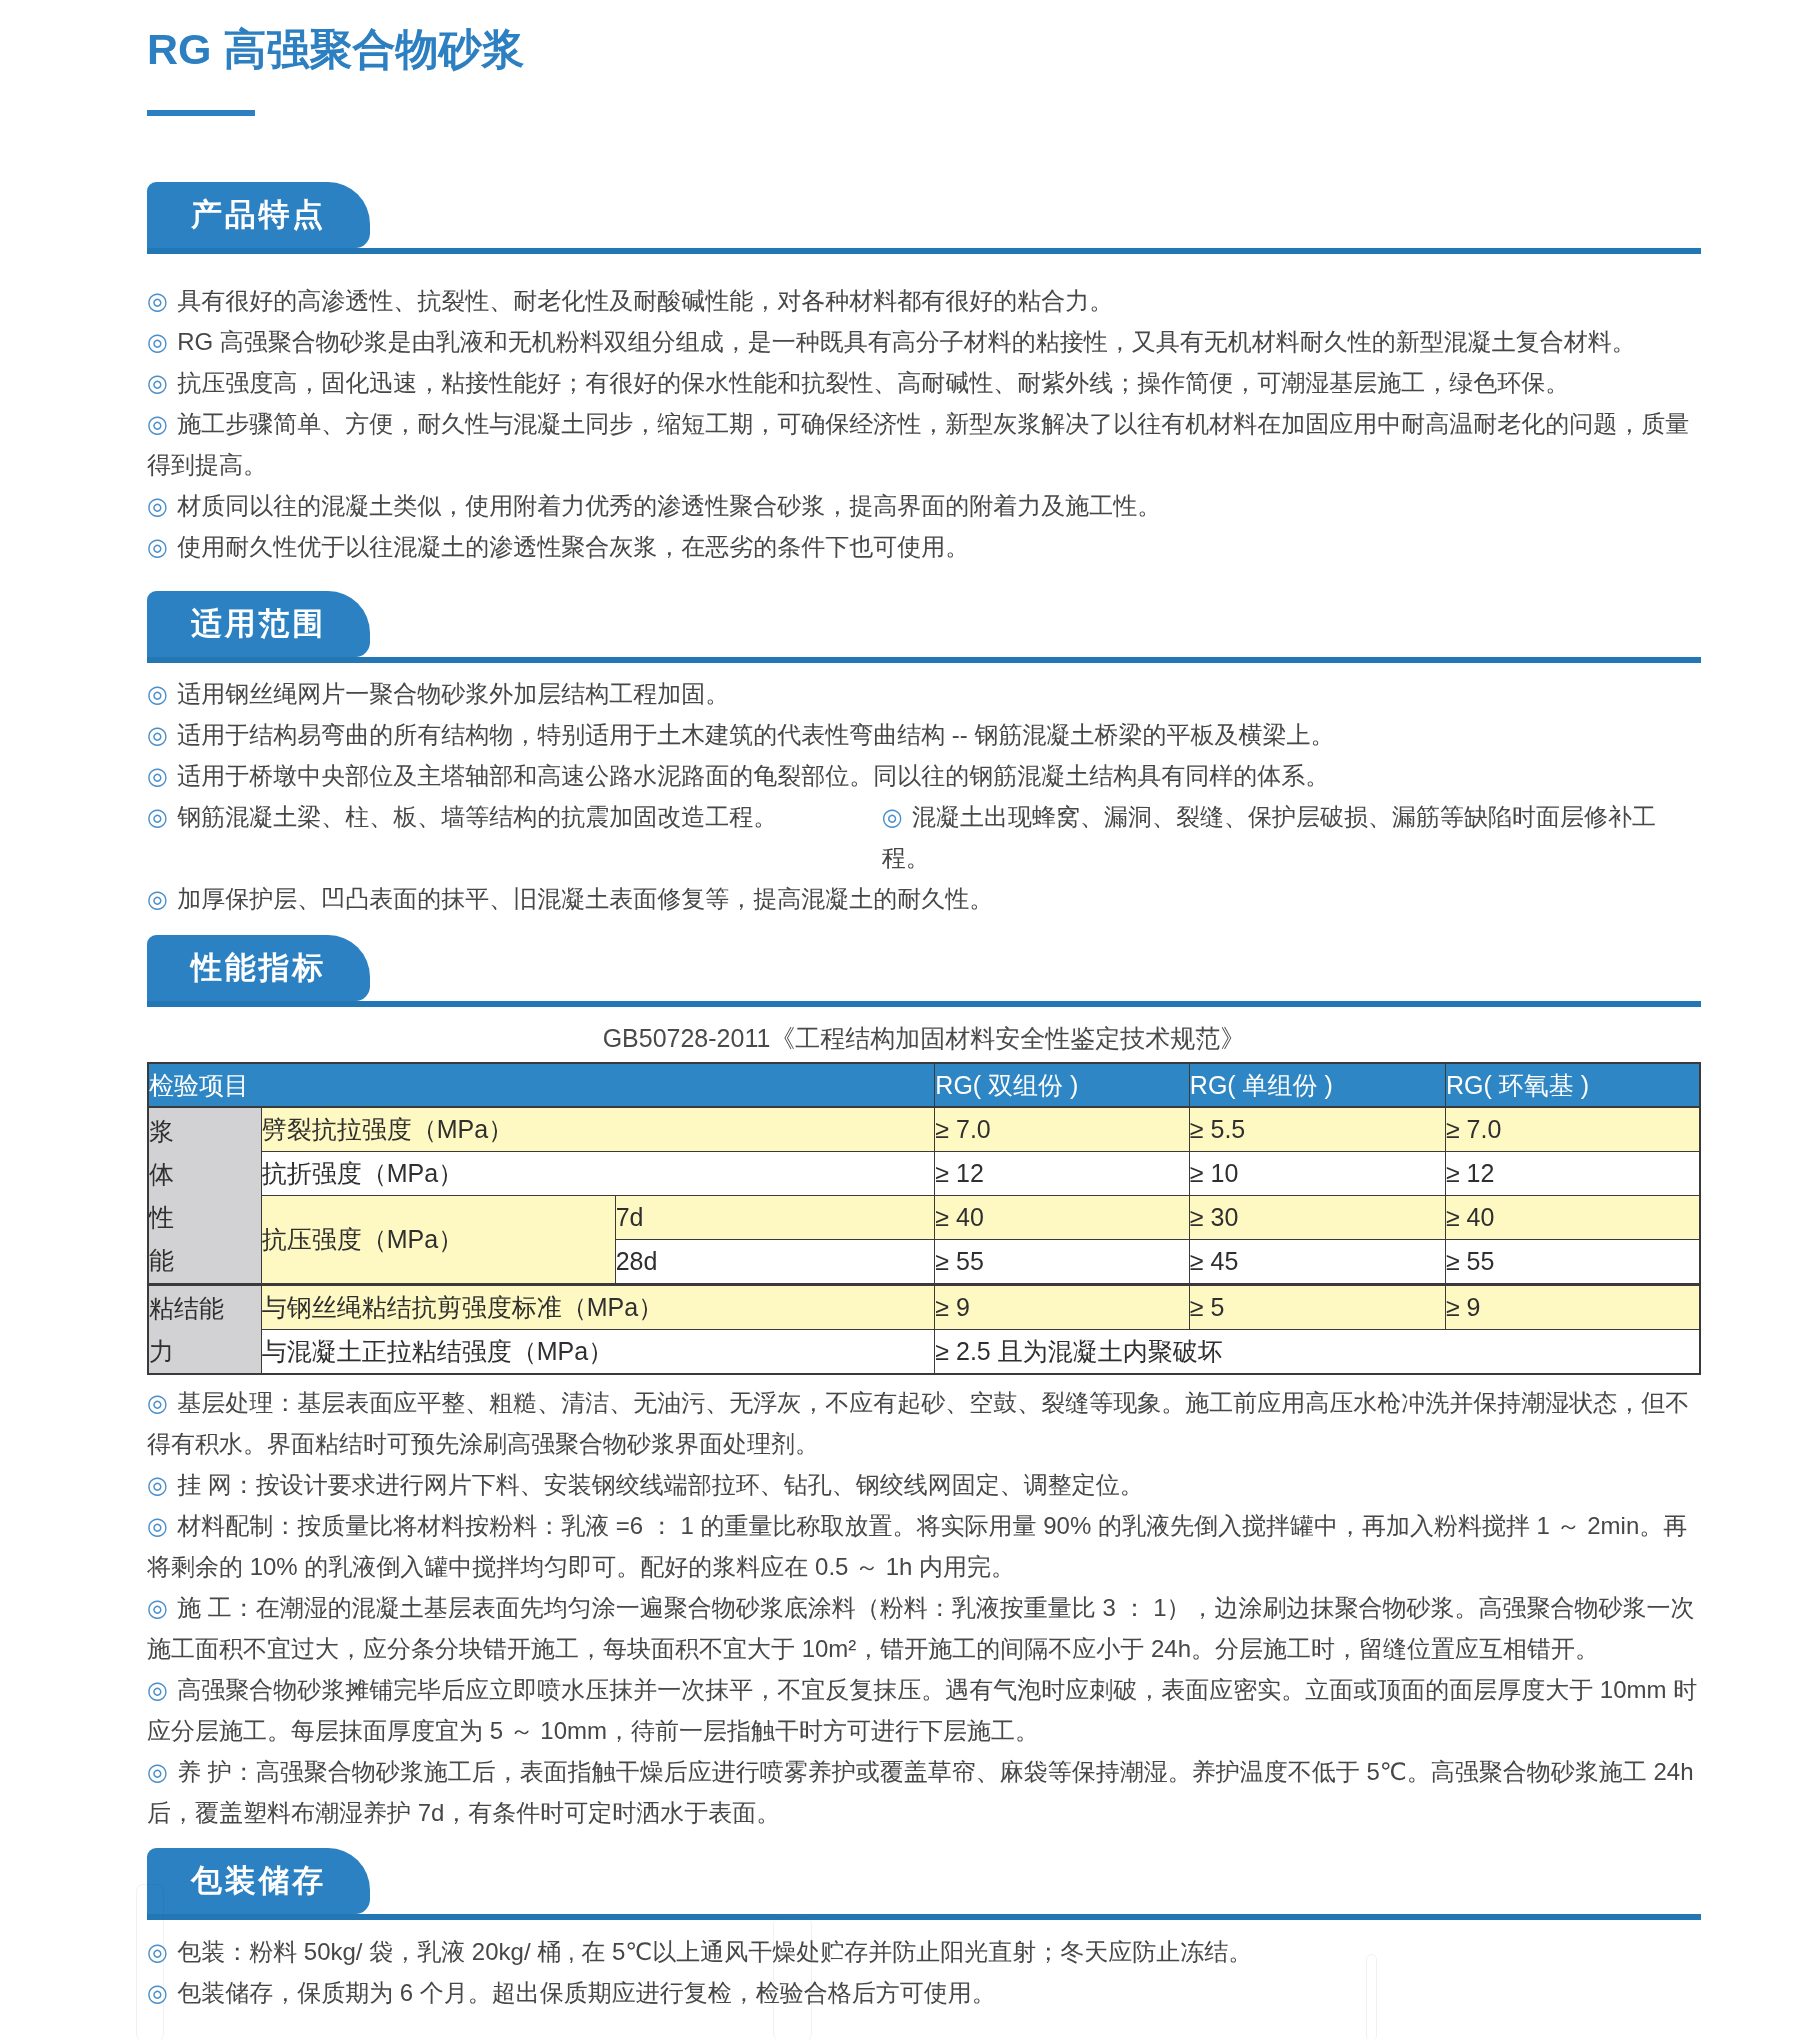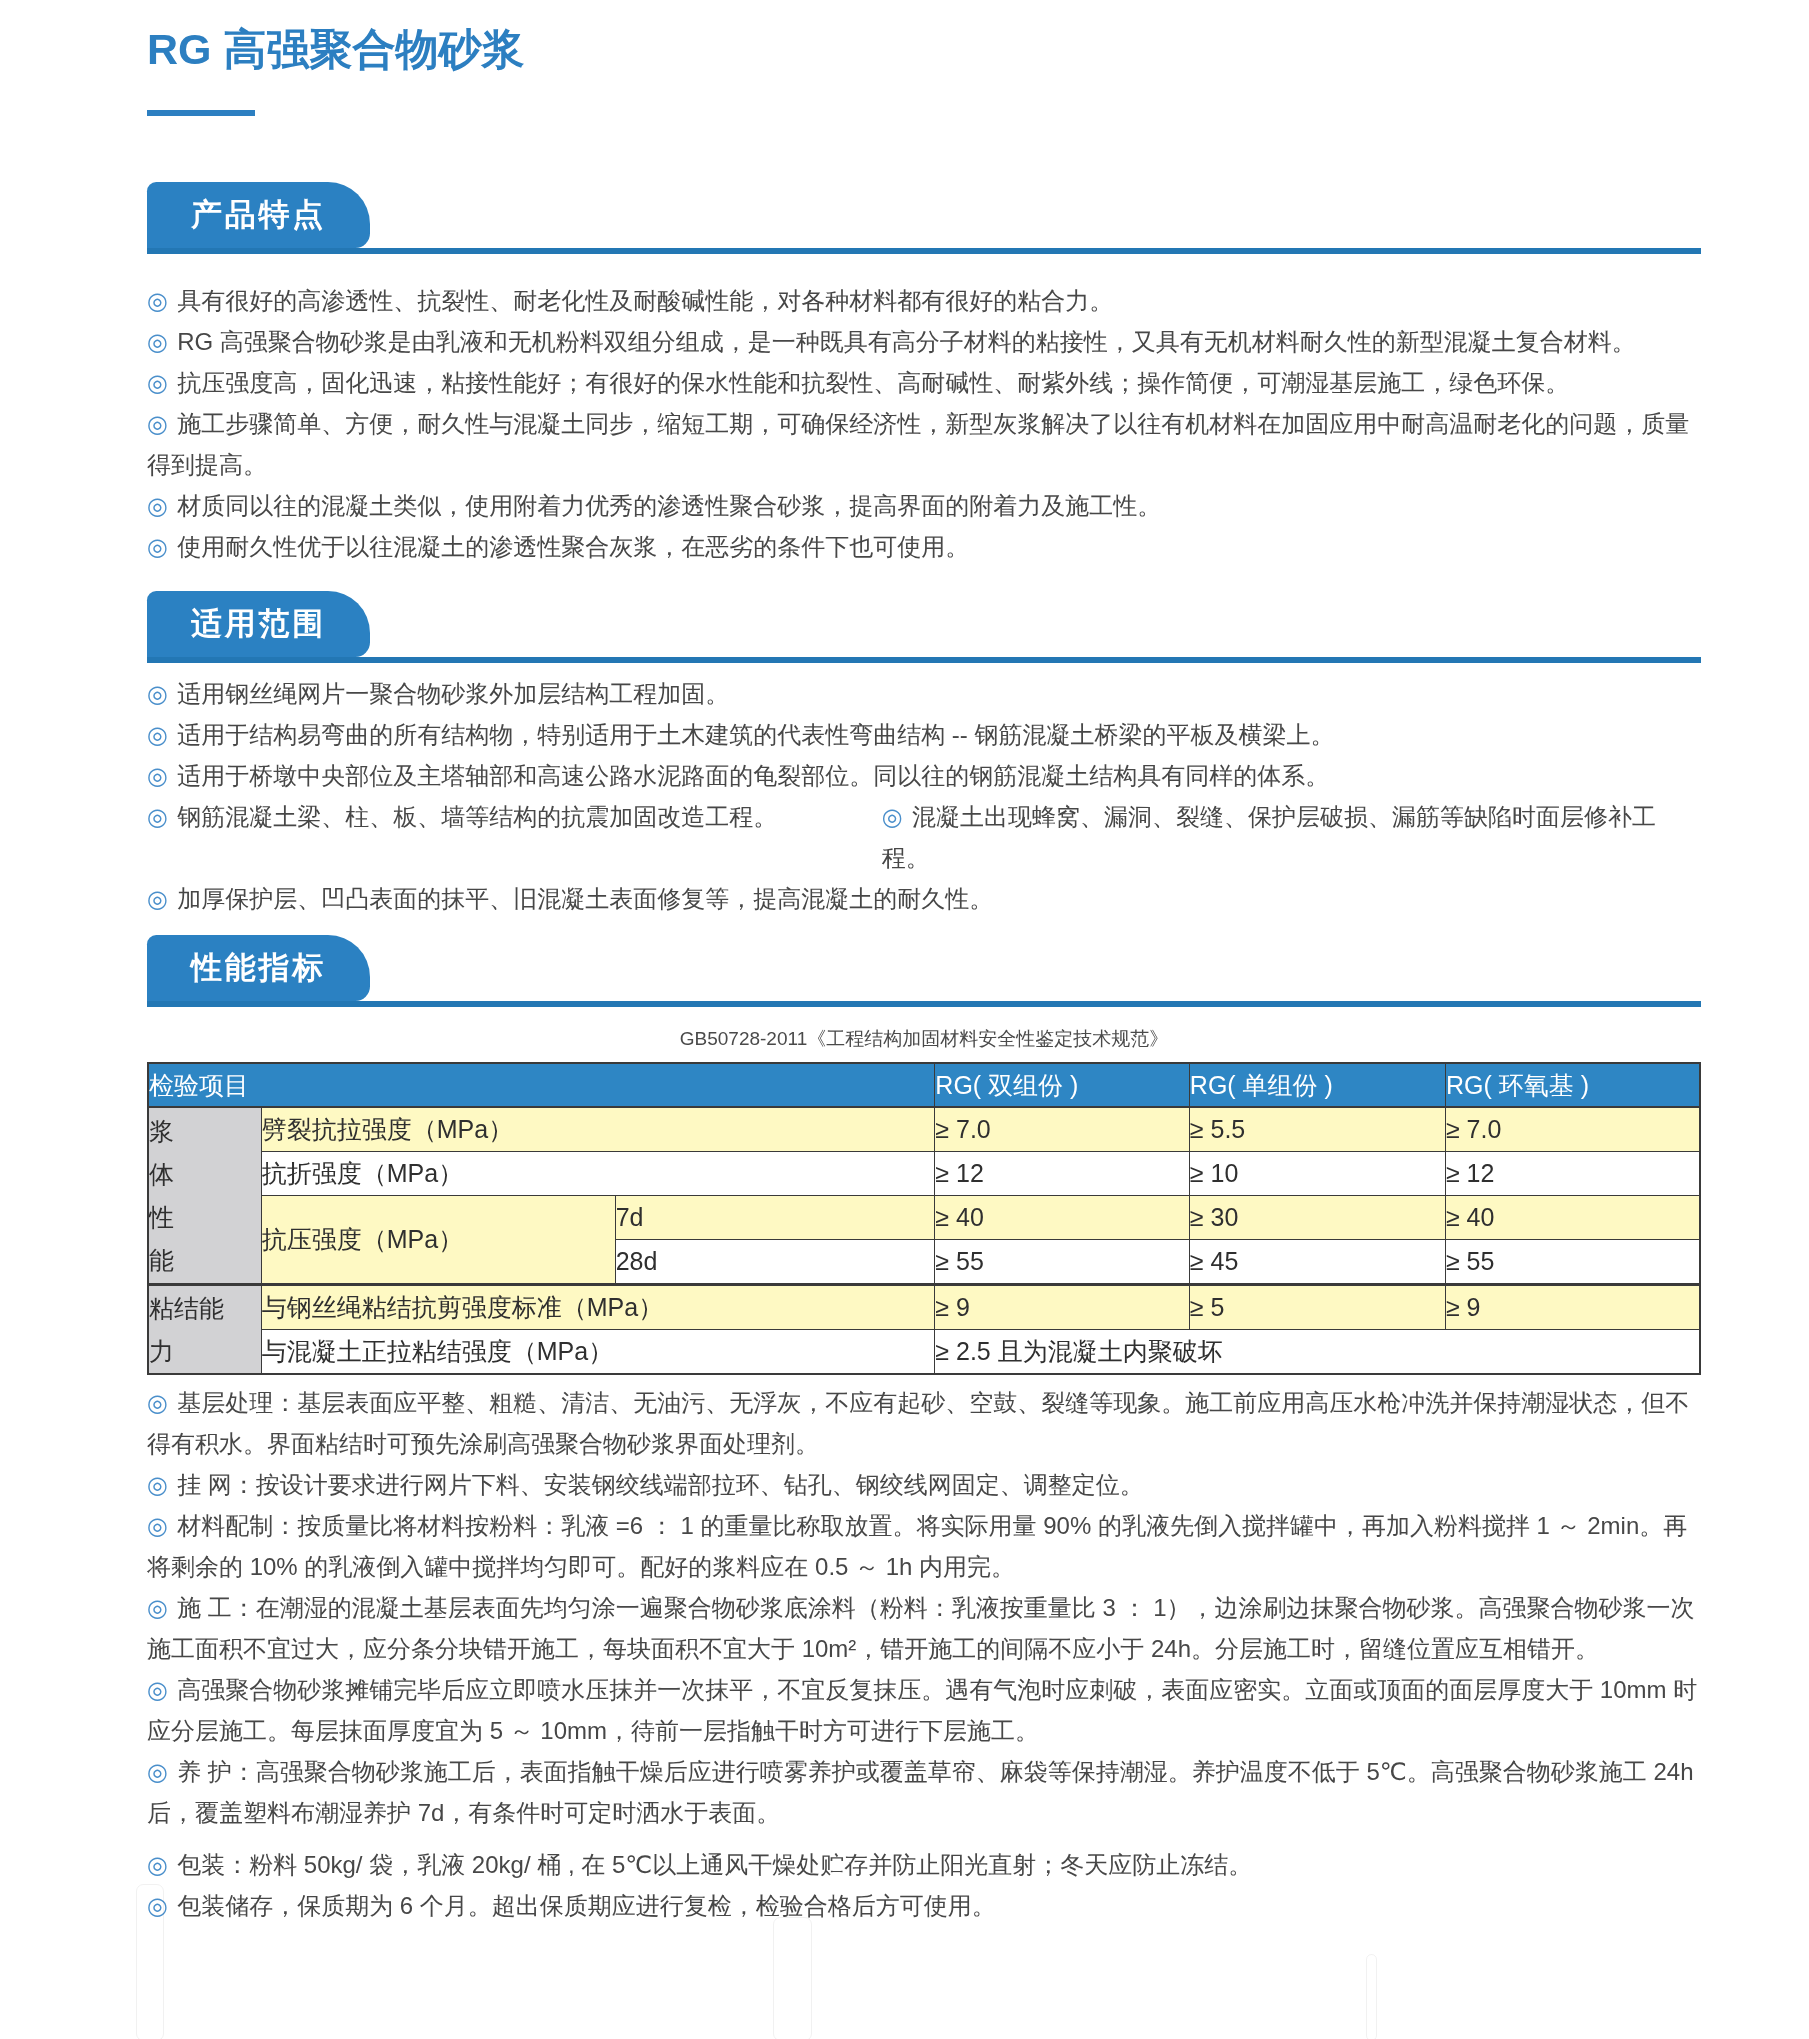--- a/index.html
+++ b/index.html
@@ -74,21 +74,21 @@
     color: #4a8fcb;
     margin-right: 9.2px;
   }
   .dual { display: flex; }
   .dual .bullet.half { width: 46%; flex: 0 0 46%; }
   .dual .bullet.rest { flex: 1; margin-left: 20px; }
   
   .std-caption {
     margin: 14.7px 0 0 0;
     text-align: center;
-    font-size: 19px;
+    font-size: 25px;
     line-height: 33px;
     color: #4a4a4a;
   }
   .spec-table {
     margin-top: 7.3px;
     width: 100%;
     border-collapse: collapse;
     border: 2.8px solid #3a3a3a;
     table-layout: fixed;
   }
@@ -231,20 +231,25 @@
 
   <div class="bullets b4">
     <p class="bullet"><span class="dot">◎</span><span>基层处理：基层表面应平整、粗糙、清洁、无油污、无浮灰，不应有起砂、空鼓、裂缝等现象。施工前应用高压水枪冲洗并保持潮湿状态，但不得有积水。界面粘结时可预先涂刷高强聚合物砂浆界面处理剂。</span></p>
     <p class="bullet"><span class="dot">◎</span><span>挂 网：按设计要求进行网片下料、安装钢绞线端部拉环、钻孔、钢绞线网固定、调整定位。</span></p>
     <p class="bullet"><span class="dot">◎</span><span>材料配制：按质量比将材料按粉料：乳液 =6 ： 1 的重量比称取放置。将实际用量 90% 的乳液先倒入搅拌罐中，再加入粉料搅拌 1 ～ 2min。再将剩余的 10% 的乳液倒入罐中搅拌均匀即可。配好的浆料应在 0.5 ～ 1h 内用完。</span></p>
     <p class="bullet"><span class="dot">◎</span><span>施 工：在潮湿的混凝土基层表面先均匀涂一遍聚合物砂浆底涂料（粉料：乳液按重量比 3 ： 1），边涂刷边抹聚合物砂浆。高强聚合物砂浆一次施工面积不宜过大，应分条分块错开施工，每块面积不宜大于 10m²，错开施工的间隔不应小于 24h。分层施工时，留缝位置应互相错开。</span></p>
     <p class="bullet"><span class="dot">◎</span><span>高强聚合物砂浆摊铺完毕后应立即喷水压抹并一次抹平，不宜反复抹压。遇有气泡时应刺破，表面应密实。立面或顶面的面层厚度大于 10mm 时应分层施工。每层抹面厚度宜为 5 ～ 10mm，待前一层指触干时方可进行下层施工。</span></p>
     <p class="bullet"><span class="dot">◎</span><span>养 护：高强聚合物砂浆施工后，表面指触干燥后应进行喷雾养护或覆盖草帘、麻袋等保持潮湿。养护温度不低于 5℃。高强聚合物砂浆施工 24h 后，覆盖塑料布潮湿养护 7d，有条件时可定时洒水于表面。</span></p>
   </div>
 
+  <div class="sec-head mt-sec5">
+    <div class="badge">
+      <span>包装储存</span>
+    </div>
+  </div>
   <div class="bullets b5">
     <p class="bullet"><span class="dot">◎</span><span>包装：粉料 50kg/ 袋，乳液 20kg/ 桶 , 在 5℃以上通风干燥处贮存并防止阳光直射；冬天应防止冻结。</span></p>
     <p class="bullet"><span class="dot">◎</span><span>包装储存，保质期为 6 个月。超出保质期应进行复检，检验合格后方可使用。</span></p>
   </div>
 
 </div>
 
 <div class="ghost g1"></div>
 <div class="ghost g2"></div>
 <div class="ghost g3"></div>

